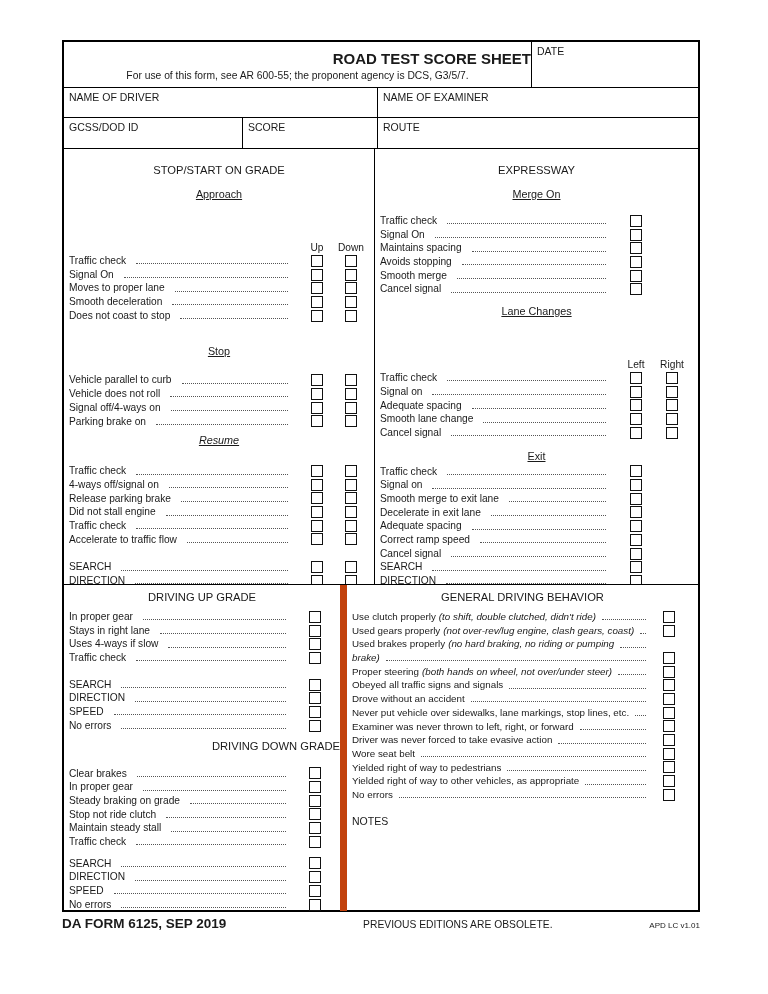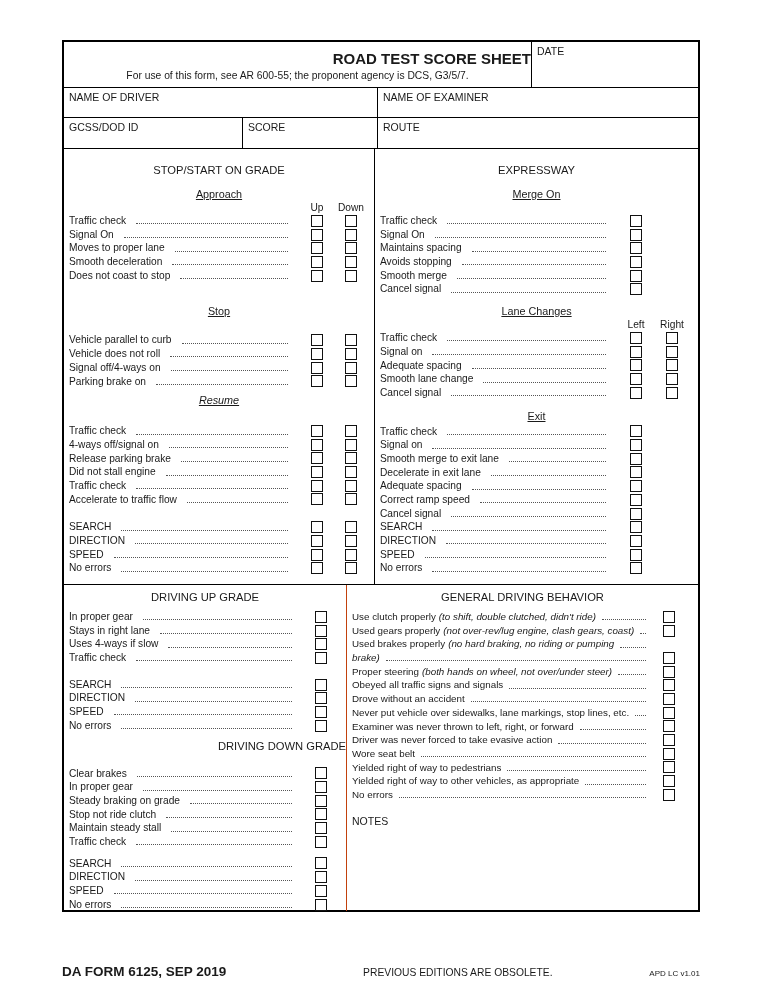--- a/index.html
+++ b/index.html
@@ -25,49 +25,49 @@
   .w-driver { width:313px; }
   .w-exam { flex:1; border-left:1px solid #000; }
   .w-id { width:178px; }
   .w-score { width:135px; border-left:1px solid #000; }
   .w-route { flex:1; border-left:1px solid #000; }
   
   .body-top { display:flex; height:436px; border-bottom:1px solid #000; overflow:hidden; }
   .body-bottom { display:flex; flex:1; overflow:hidden; }
   .tl { width:311px; border-right:1px solid #000; padding-top:14px; overflow:hidden; }
   .tr { flex:1; padding-top:14px; overflow:hidden; }
-  .bl { width:283px; border-right:1px solid #c2410c; padding-top:5px; overflow:hidden; }
+  .bl { width:283px; border-right:7px solid #c2410c; padding-top:5px; overflow:hidden; }
   .br { flex:1; padding-top:5px; overflow:hidden; display:flex; flex-direction:column; }
   .sec-title { text-align:center; font-size:11.2px; height:14px; line-height:14px; }
   .grp-head { text-align:center; font-size:10.8px; text-decoration:underline; height:14px; line-height:14px; }
   .row { display:flex; align-items:center; height:13.7px; line-height:13.7px; padding-left:5px; font-size:10.2px; }
   .lbl { white-space:nowrap; flex:0 0 auto; }
   .lead { flex:1 1 auto; min-width:4px; height:0; border-bottom:1.6px dotted #555; transform:translateY(3px); margin:0 12px 0 10px; }
   .slot { flex:0 0 auto; display:flex; justify-content:center; align-items:center; }
   .cb { width:12px; height:12px; border:1.5px solid #111; background:#fff; }
-  .colhead { display:flex; height:13px; line-height:13px; font-size:10.2px; padding-left:5px; }
+  .colhead { display:flex; height:13px; line-height:13px; font-size:10.2px; padding-left:5px;margin-top:40px; }
   .fill { flex:1; }
   .colhead .slot { font-size:10.2px; }
   
   .tl .row, .tl .colhead { padding-right:6px; }
   .tl .slot { width:34px; }
   .tr .row, .tr .colhead { padding-right:8px; }
   .tr .slot { width:36px; }
   .bl .row { padding-right:8px; }
   .bl .slot { width:34px; }
   .br .row { padding-right:12px; font-size:9.8px; }
   .br .slot { width:34px; }
   .br .lead { margin:0 6px; }
   .it { font-style:italic; }
   .lbl .it { margin-left:3px; }
   .lbl span:first-child.it { margin-left:0; }
   .notes-label { font-size:10.5px; padding-left:5px; height:14px; line-height:14px; }
   .notes-area { flex:1; }
   
-  .footer { position:absolute; left:62px; top:964px; width:638px; display:flex; align-items:baseline; }
+  .footer { position:absolute; left:62px; top:916px; width:638px; display:flex; align-items:baseline; }
   .foot-form { font-weight:bold; font-size:13.5px; }
   .foot-obsolete { flex:1; text-align:center; font-size:10.3px;padding-left:40px; }
   .foot-version { font-size:8px; }
 </style>
 </head>
 <body>
 
 <div class="form">
 
   <div class="title-row">

